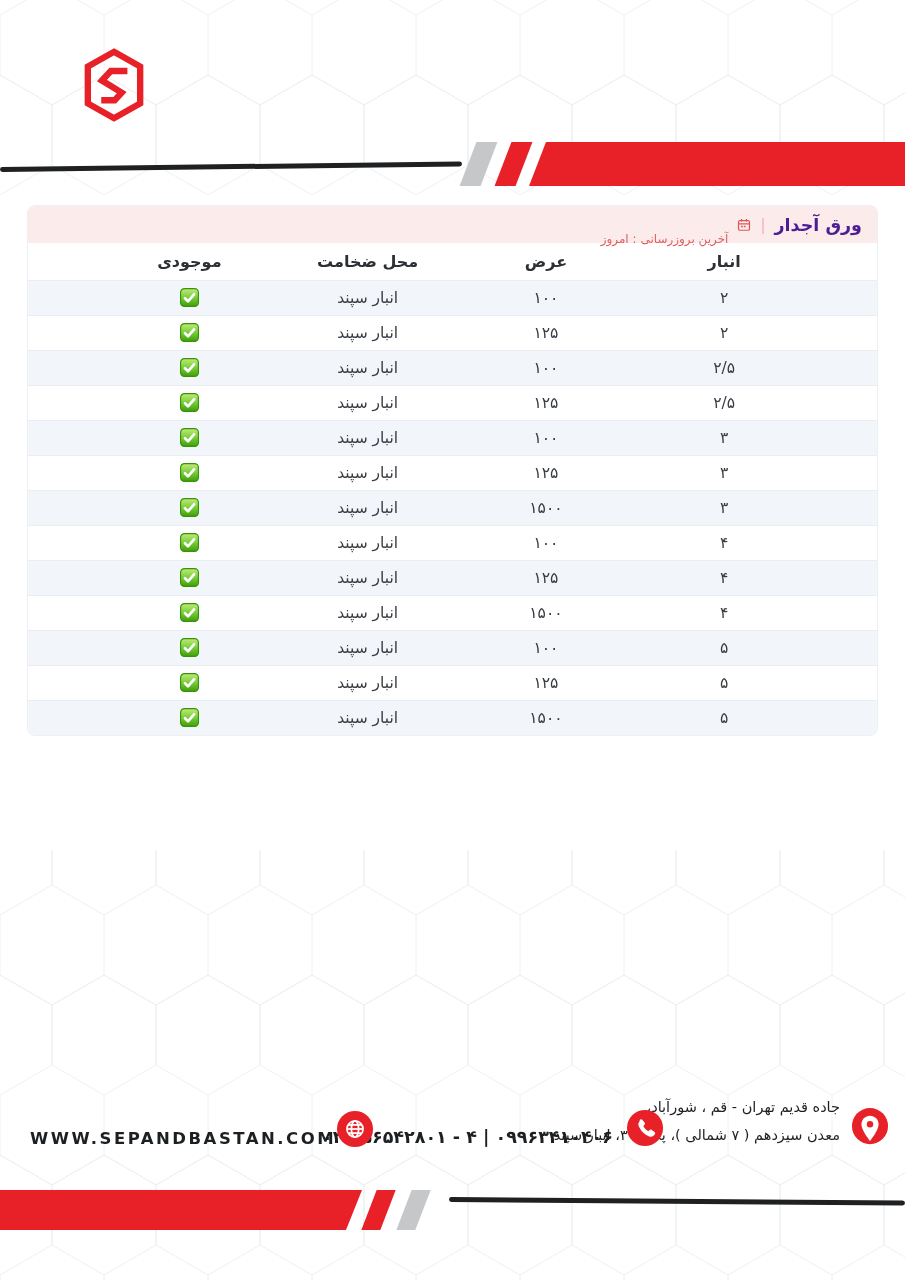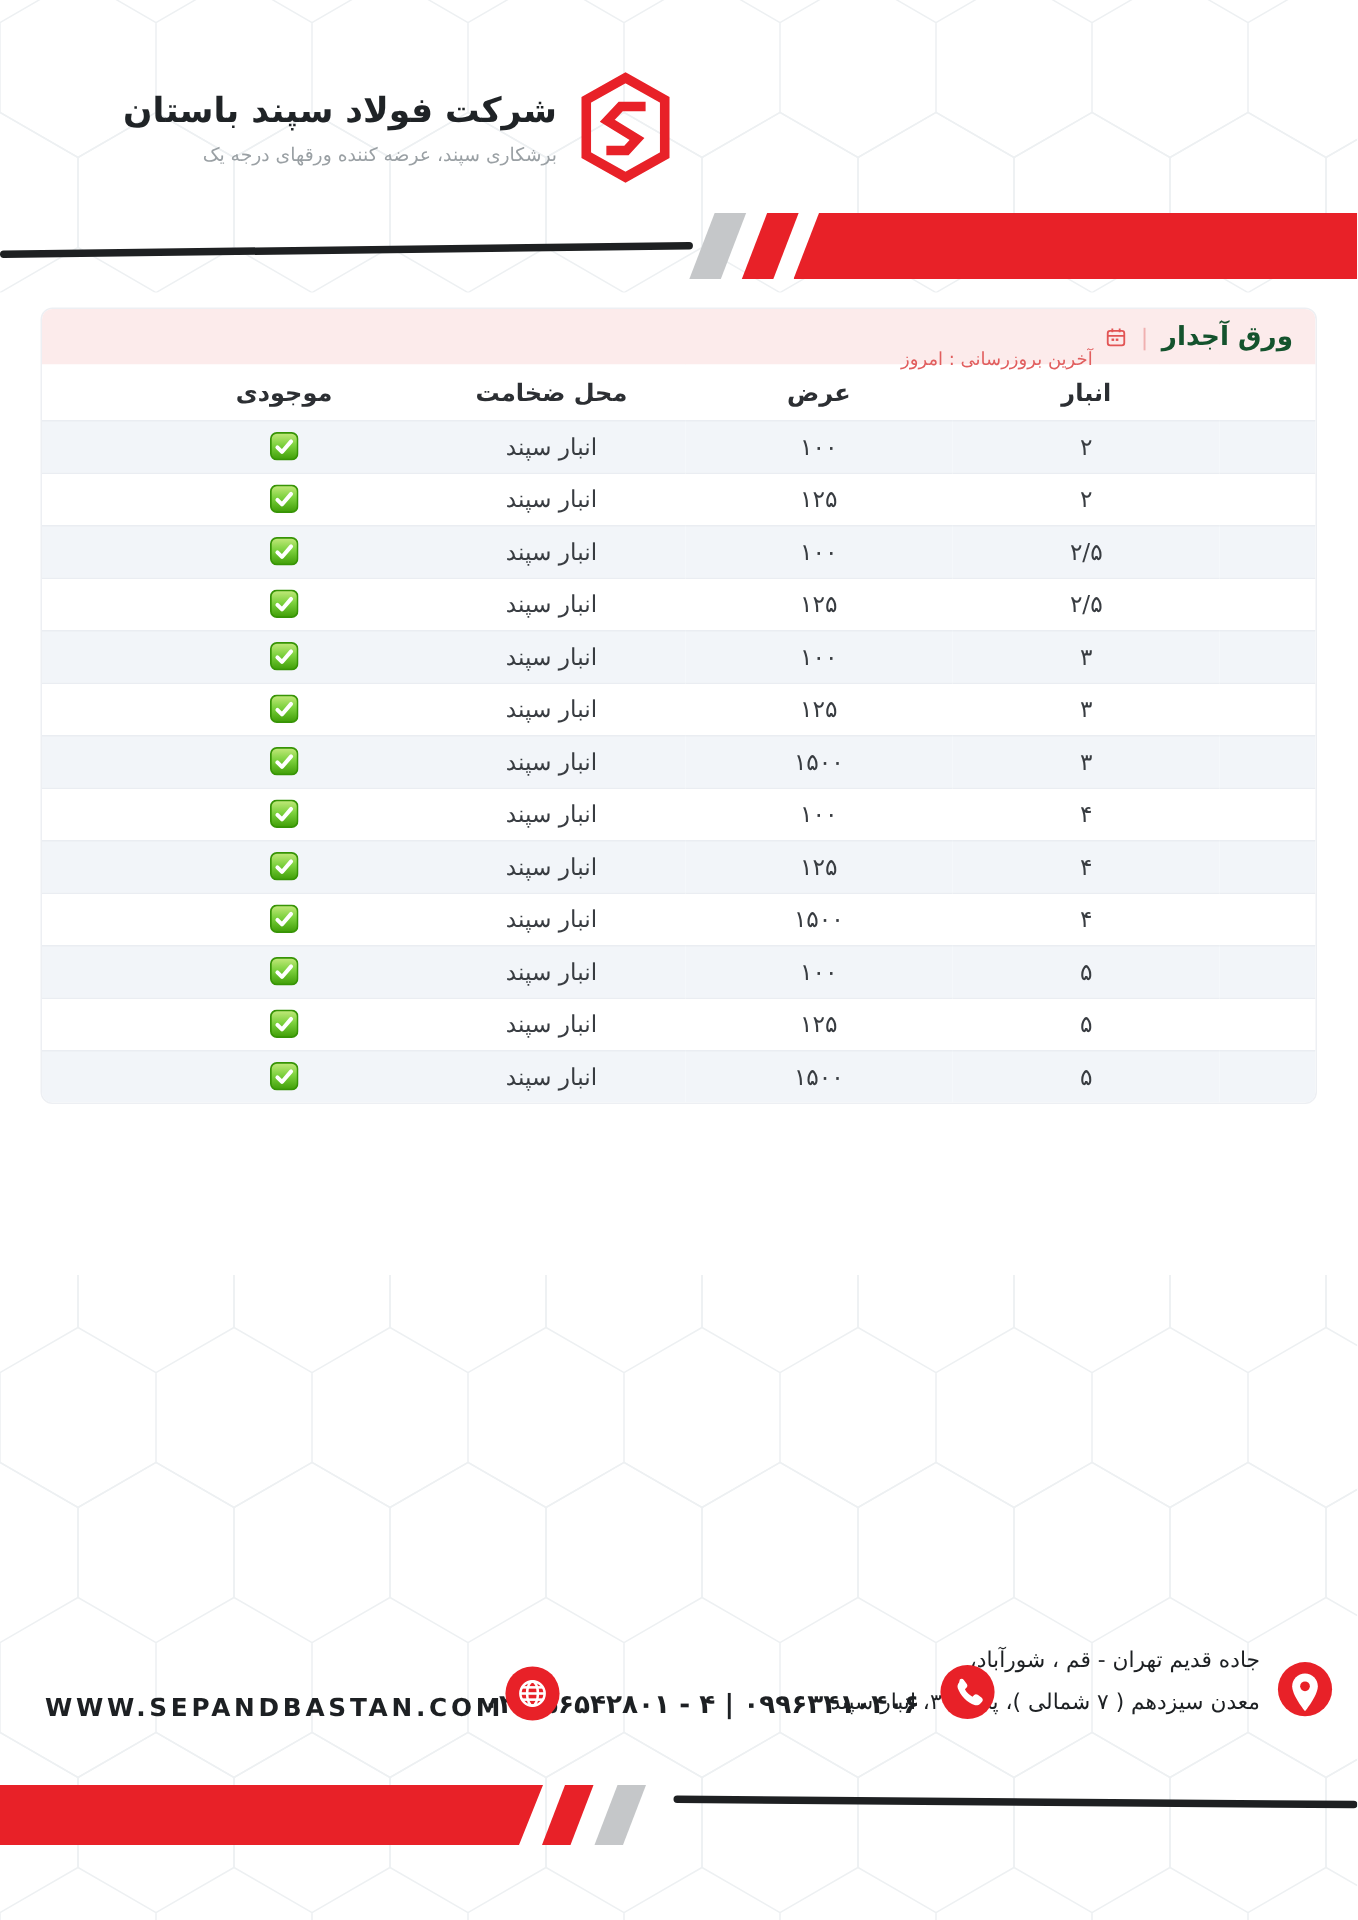--- a/index.html
+++ b/index.html
@@ -26,21 +26,21 @@
 
   .div-bot { position:absolute; top:1188px; left:0; width:905px; height:50px; }
   .div-bot .rbar { position:absolute; left:0; top:2px; width:362px; height:40px; background:#e82128; clip-path:polygon(0 0, 100% 0, calc(100% - 16px) 100%, 0 100%); }
   .div-bot .r1 { position:absolute; left:369px; top:2px; width:19px; height:40px; background:#e82128; transform:skewX(-21deg); }
   .div-bot .g  { position:absolute; left:404px; top:2px; width:19px; height:40px; background:#c5c7c9; transform:skewX(-21deg); }
   .div-bot .black { position:absolute; left:449px; top:9px; width:456px; height:5px; background:#1e2022; border-radius:3px; transform:rotate(0.45deg); transform-origin:left center; }
 
   
   .price-card { position:absolute; top:205px; left:27px; width:851px; background:#fff; border:1px solid #edeff3; border-radius:8px; overflow:hidden; }
   .card-title { height:37px; background:#fcebeb; display:flex; align-items:center; direction:rtl; padding:0 15px; gap:9px; }
-  .card-title .title { color:#14532d; font-weight:bold; font-size:17.5px; }
+  .card-title .title { color:#4c1d95; font-weight:bold; font-size:17.5px; }
   .card-title .sep { color:#f0b0b0; font-size:15px; }
   .card-title .cal-icon { display:inline-flex; align-items:center; }
   .card-title .update { color:#e15e5e; font-size:12px;margin-top:28px; }
 
   table { width:100%; border-collapse:collapse; direction:rtl; table-layout:fixed; }
   col.sp1 { width:7.5%; } col.sp2 { width:8.5%; } col.c { width:21%; }
   thead th { height:37px; font-size:16px; font-weight:bold; color:#2c2f33; text-align:center; background:#fff;margin-top:48px; }
   tbody tr { border-top:1px solid #eaedf2; }
   tbody tr:nth-child(odd) { background:#f2f5f9; }
   tbody td { height:35px; font-size:15.5px; color:#383c41; text-align:center; vertical-align:middle; }
@@ -75,24 +75,20 @@
         <stop offset="0.45" stop-color="#7ed23f"></stop>
         <stop offset="1" stop-color="#3f9e07"></stop>
       </linearGradient>
     </defs>
     <rect x="0" y="0" width="905" height="195" fill="url(#hexp)"></rect>
     <rect x="0" y="850" width="905" height="430" fill="url(#hexp)"></rect>
   </svg>
 
   <header>
     <div class="brand">
-      <div class="brand-text">
-        <div class="company-name">شرکت فولاد سپند باستان</div>
-        <div class="tagline">برشکاری سپند، عرضه کننده ورقهای درجه یک</div>
-      </div>
       <div class="logo">
         <svg viewBox="0 0 100 116" width="64" height="74" aria-hidden="true">
           <polygon points="50,6 91,29 91,87 50,110 9,87 9,29" fill="none" stroke="#e82128" stroke-width="10"></polygon>
           <path d="M71 36 H45 L31 51 L62 70 L51 82 H30" fill="none" stroke="#e82128" stroke-width="10"></path>
         </svg>
       </div>
     </div>
     <div class="div-top">
       <div class="black"></div>
       <div class="g"></div>

